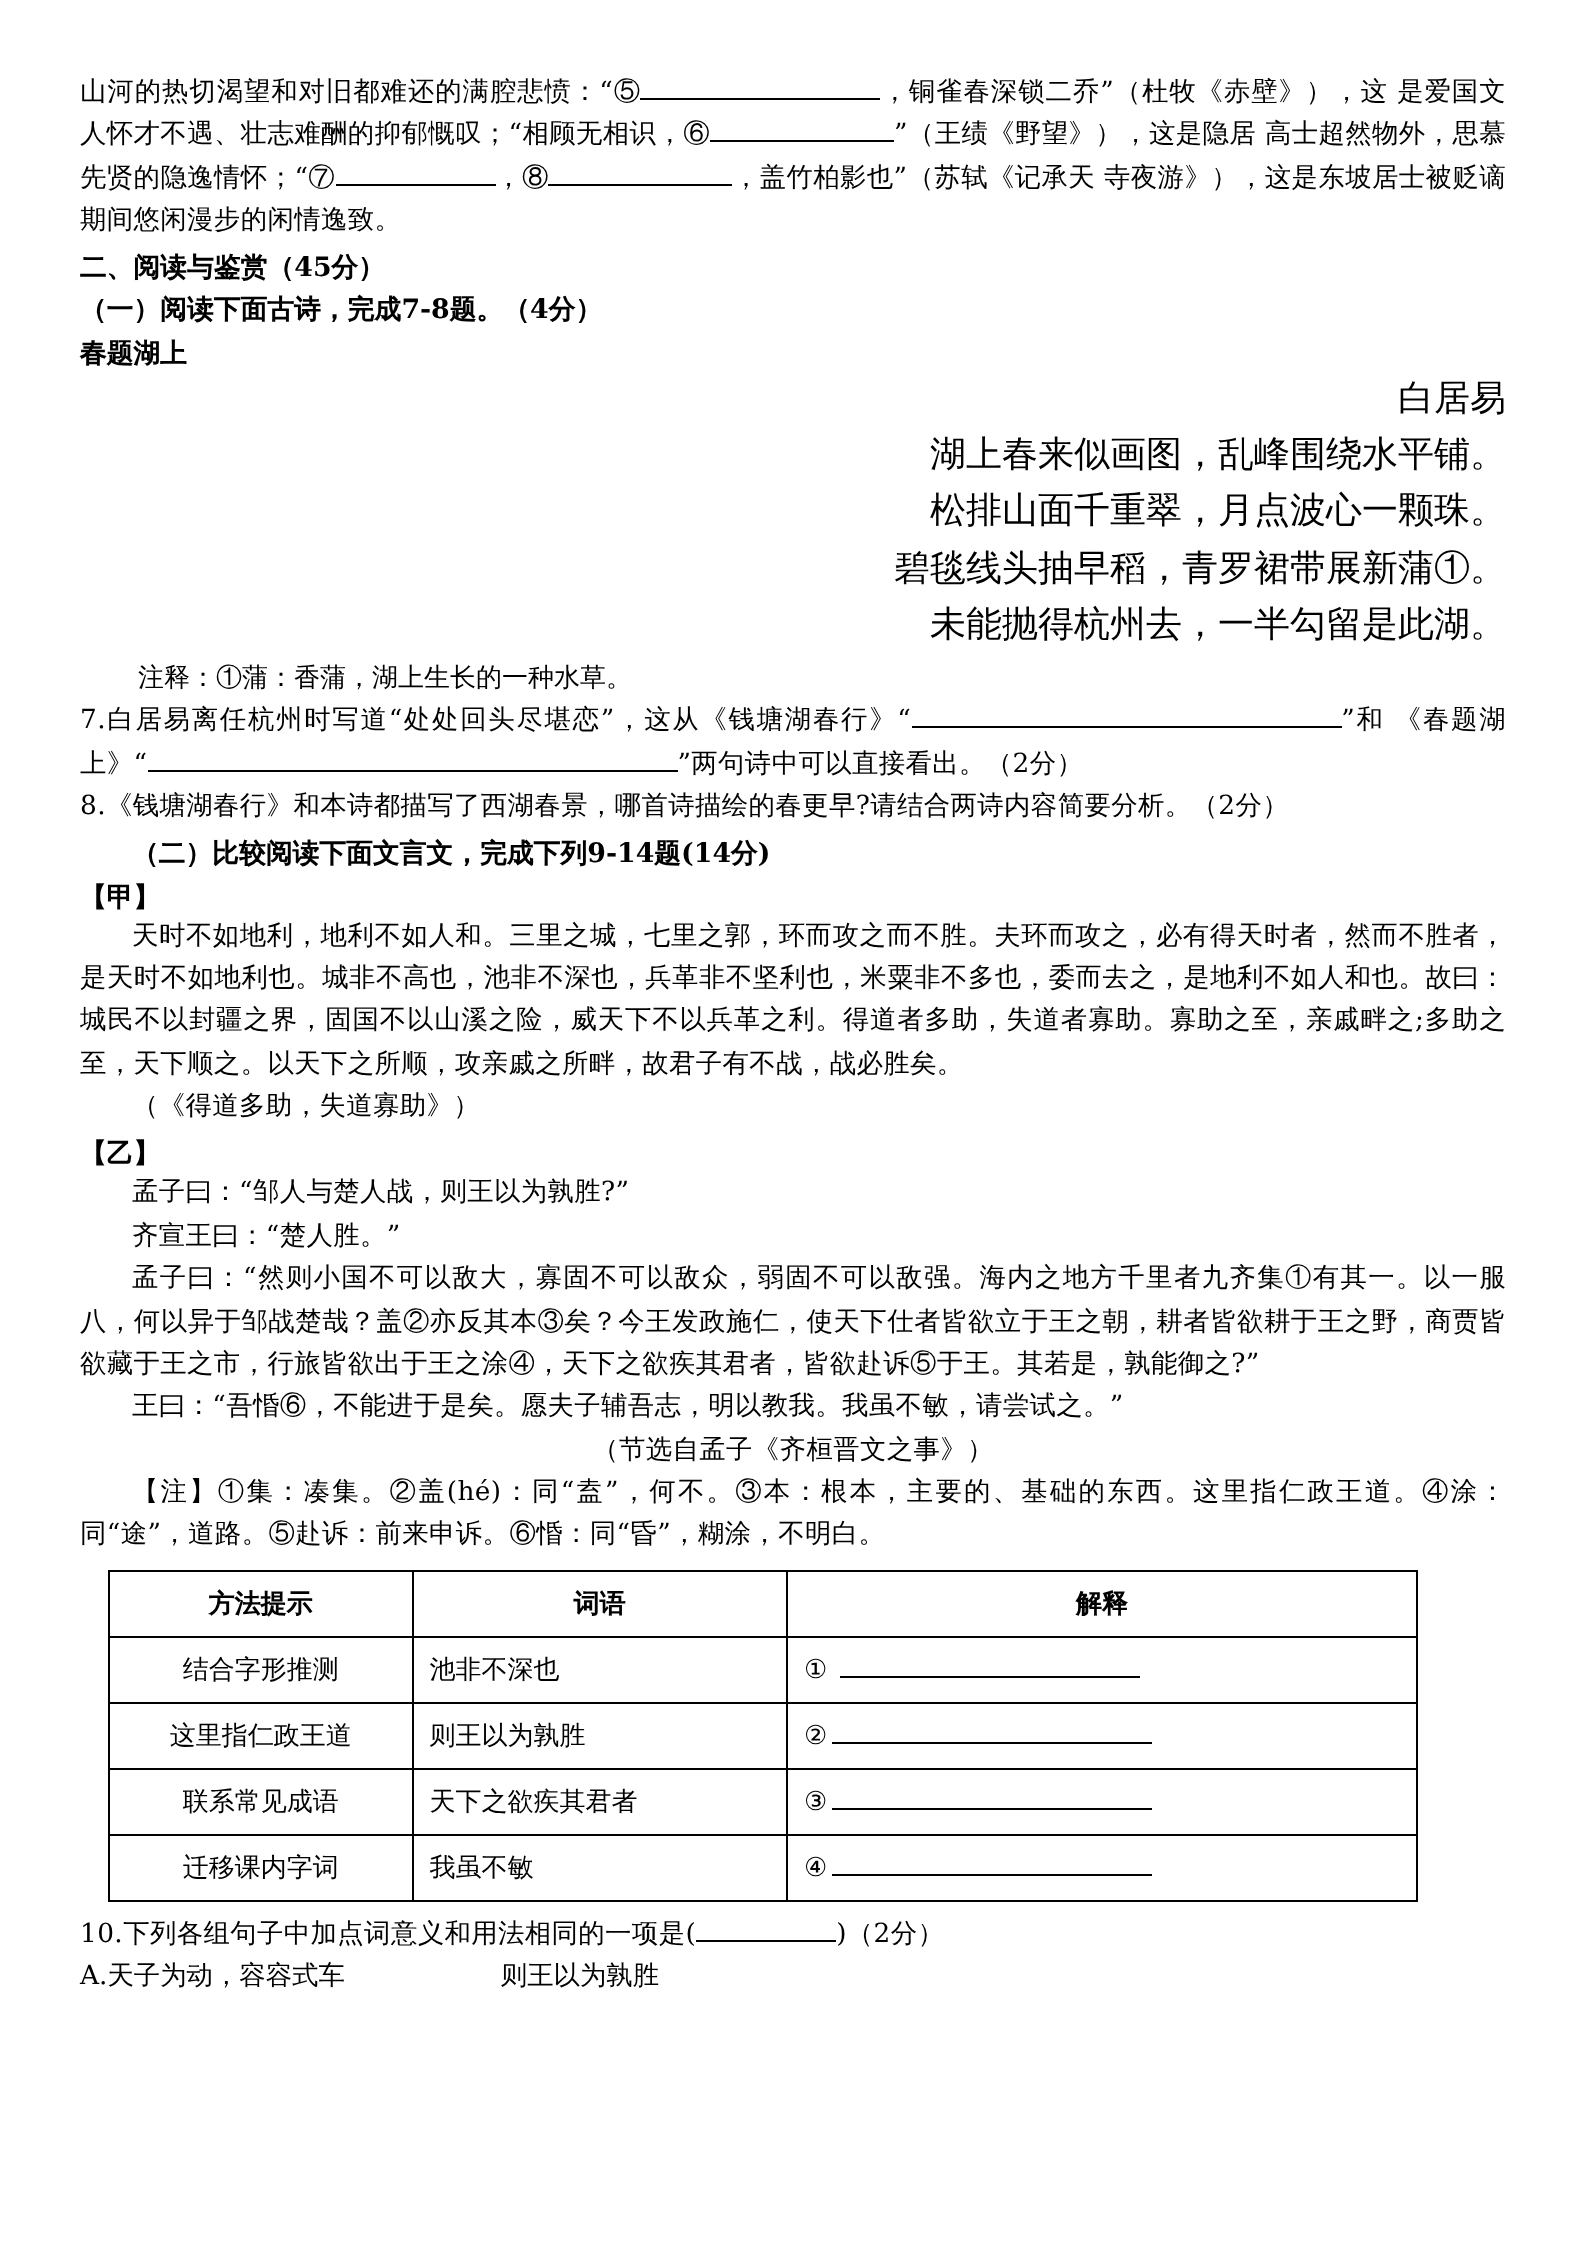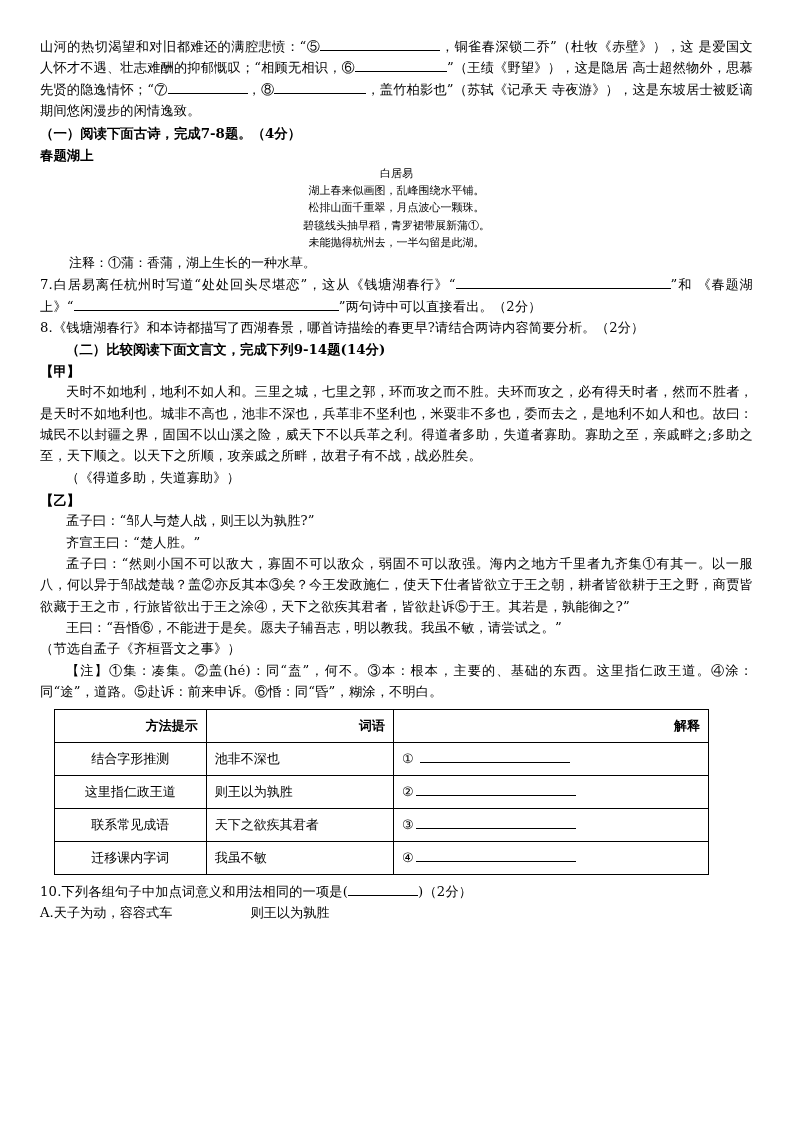--- a/index.html
+++ b/index.html
@@ -46,22 +46,22 @@
     font-size: 13.4px;
     font-weight: bold;
     margin-top: 3px;
   }
   .poem-title {
     font-size: 13.4px;
     font-weight: bold;
     margin-top: 4px;
   }
   .poem-author, .poem-line {
-    font-size: 11px;
-    text-align: center;
+    font-size: 18px;
+    text-align: right;
     line-height: 1.58;
   }
   .note {
     font-size: 13px;
     line-height: 1.6;
     margin-top: 2px;
     margin-left: 29px;
   }
   .indent2 { text-indent: 26px; }
   table.qtable {
@@ -71,39 +71,39 @@
     font-size: 13px;
   }
   table.qtable th, table.qtable td {
     border: 1px solid #000;
     padding: 6px 8px;
     text-align: left;
     font-weight: normal;
     height: 20px;
   }
   table.qtable th {
-    text-align: right;
+    text-align: center;
     font-weight: bold;
   }
   table.qtable td.c1 { width: 150px; text-align: center; }
   table.qtable td.c2 { width: 190px; }
   table.qtable td.c3 { width: 315px; }
   .ans-line {
     display: inline-block;
     border-bottom: 1px solid #000;
     width: 150px;
     margin-left: 6px;
   }
   .ans-line2 {
     display: inline-block;
     border-bottom: 1px solid #000;
     width: 160px;
     margin-left: 2px;
   }
-  .right-align { text-align: left; }
+  .right-align { text-align: center; }
   .choice-row {
     font-size: 13.2px;
     line-height: 1.6;
   }
   .choice-row .sp {
     display: inline-block;
     width: 78px;
   }
 </style>
 </head>
@@ -111,20 +111,21 @@
 
 <div class="page">
 
   <div class="p serif">
     <span>山河的热切渴望和对旧都难还的满腔悲愤：“⑤</span><span class="blank b120"></span><span>，铜雀春深锁二乔”（杜牧《赤壁》），这</span>
     <span>是爱国文人怀才不遇、壮志难酬的抑郁慨叹；“相顾无相识，⑥</span><span class="blank b90"></span><span>”（王绩《野望》），这是隐居</span>
     <span>高士超然物外，思慕先贤的隐逸情怀；“⑦</span><span class="blank b60"></span><span>，⑧</span><span class="blank b90"></span><span>，盖竹柏影也”（苏轼《记承天</span>
     <span>寺夜游》），这是东坡居士被贬谪期间悠闲漫步的闲情逸致。</span>
   </div>
 
+  <div class="sect-title serif">二、阅读与鉴赏（45分）</div>
   <div class="sect-title serif">（一）阅读下面古诗，完成7-8题。（4分）</div>
 
   <div class="poem-title serif">春题湖上</div>
   <div class="poem-author serif">白居易</div>
   <div class="poem-line serif">湖上春来似画图，乱峰围绕水平铺。</div>
   <div class="poem-line serif">松排山面千重翠，月点波心一颗珠。</div>
   <div class="poem-line serif">碧毯线头抽早稻，青罗裙带展新蒲①。</div>
   <div class="poem-line serif">未能抛得杭州去，一半勾留是此湖。</div>
   <div class="note serif">注释：①蒲：香蒲，湖上生长的一种水草。</div>
 

